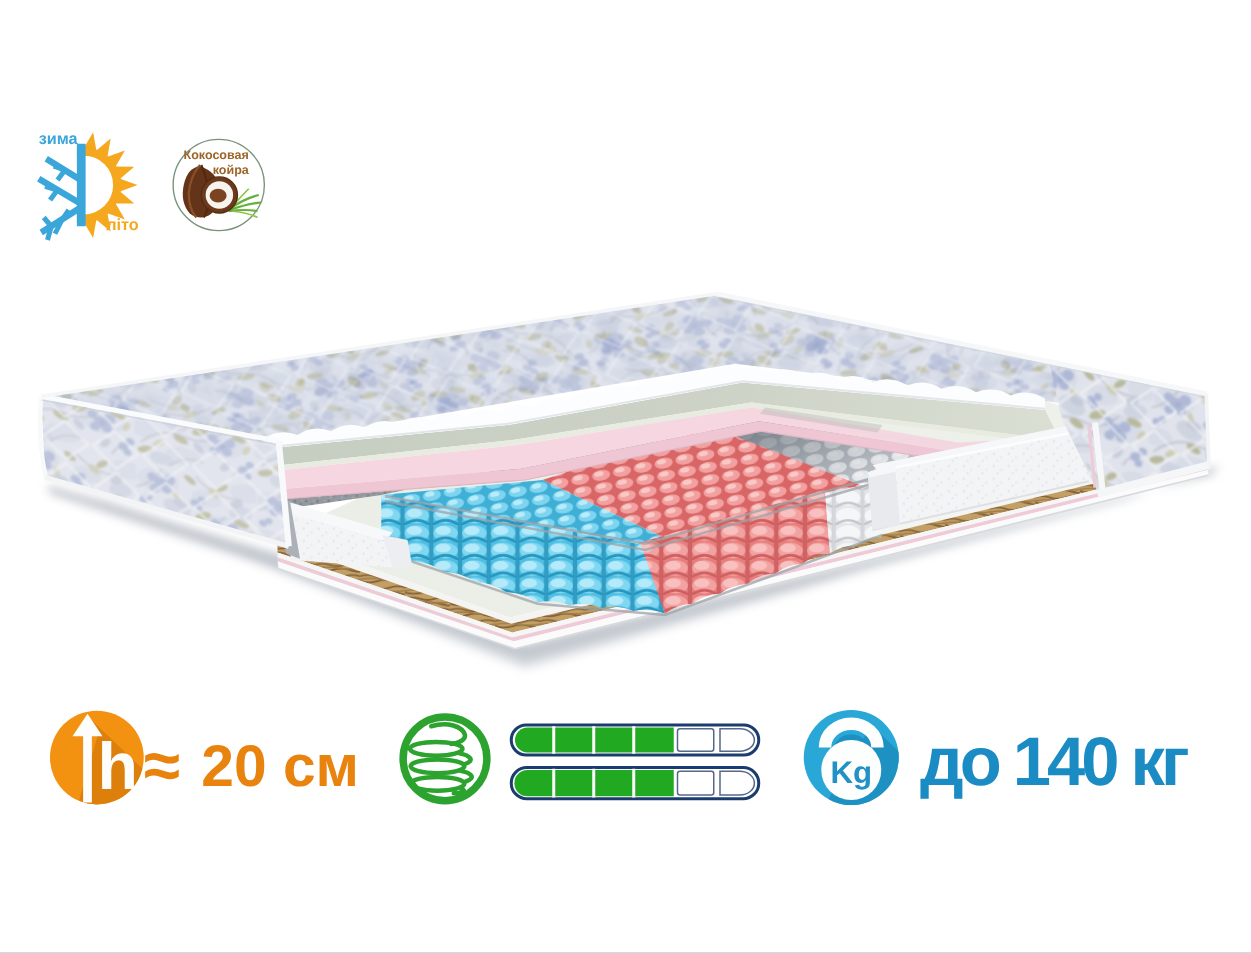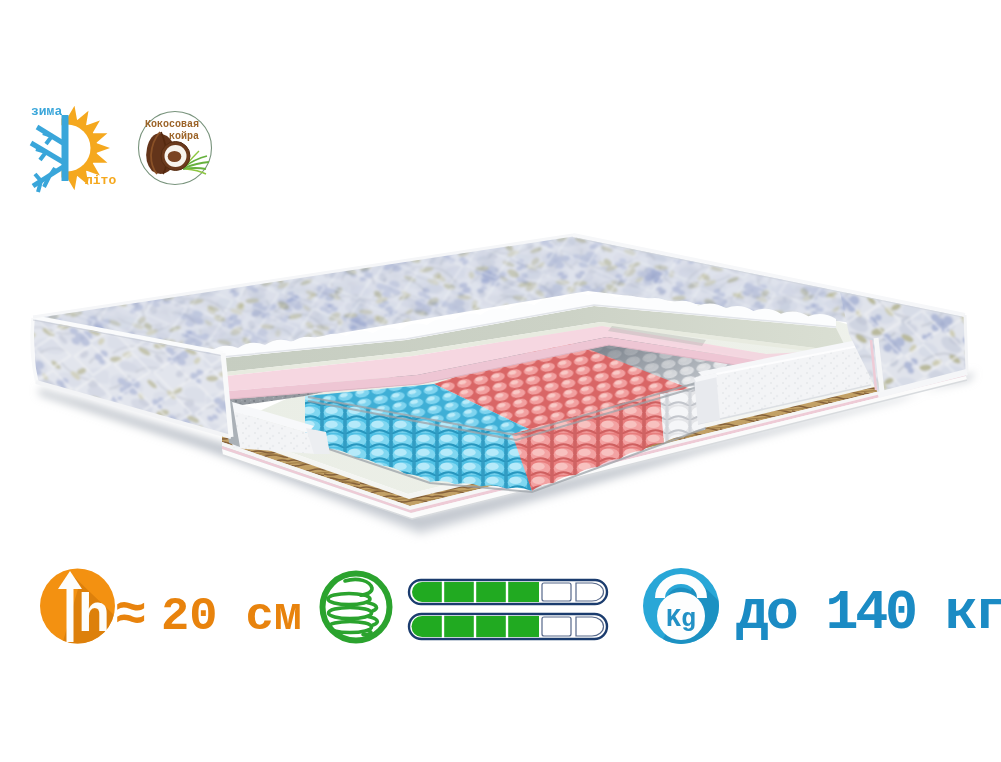--- a/index.html
+++ b/index.html
@@ -1,17 +1,17 @@
 <!DOCTYPE html>
 <html><head>
 <meta charset="utf-8">
 <style>
   html,body{margin:0;padding:0;background:#ffffff;}
   .page{position:relative;width:1001px;height:762px;background:#0f766e;overflow:hidden;
-        font-family:Liberation Mono, monospace;}
+        font-family:Liberation Sans, sans-serif;}
   svg{position:absolute;left:0;top:0;}
 </style>
 </head>
 <body>
 <div class="page">
 <svg width="1001" height="762" viewBox="0 0 1001 762">
 <defs>
 
   <pattern id="flor" width="120" height="100" patternUnits="userSpaceOnUse">
     <rect width="120" height="100" fill="#e2e5ee"></rect>

